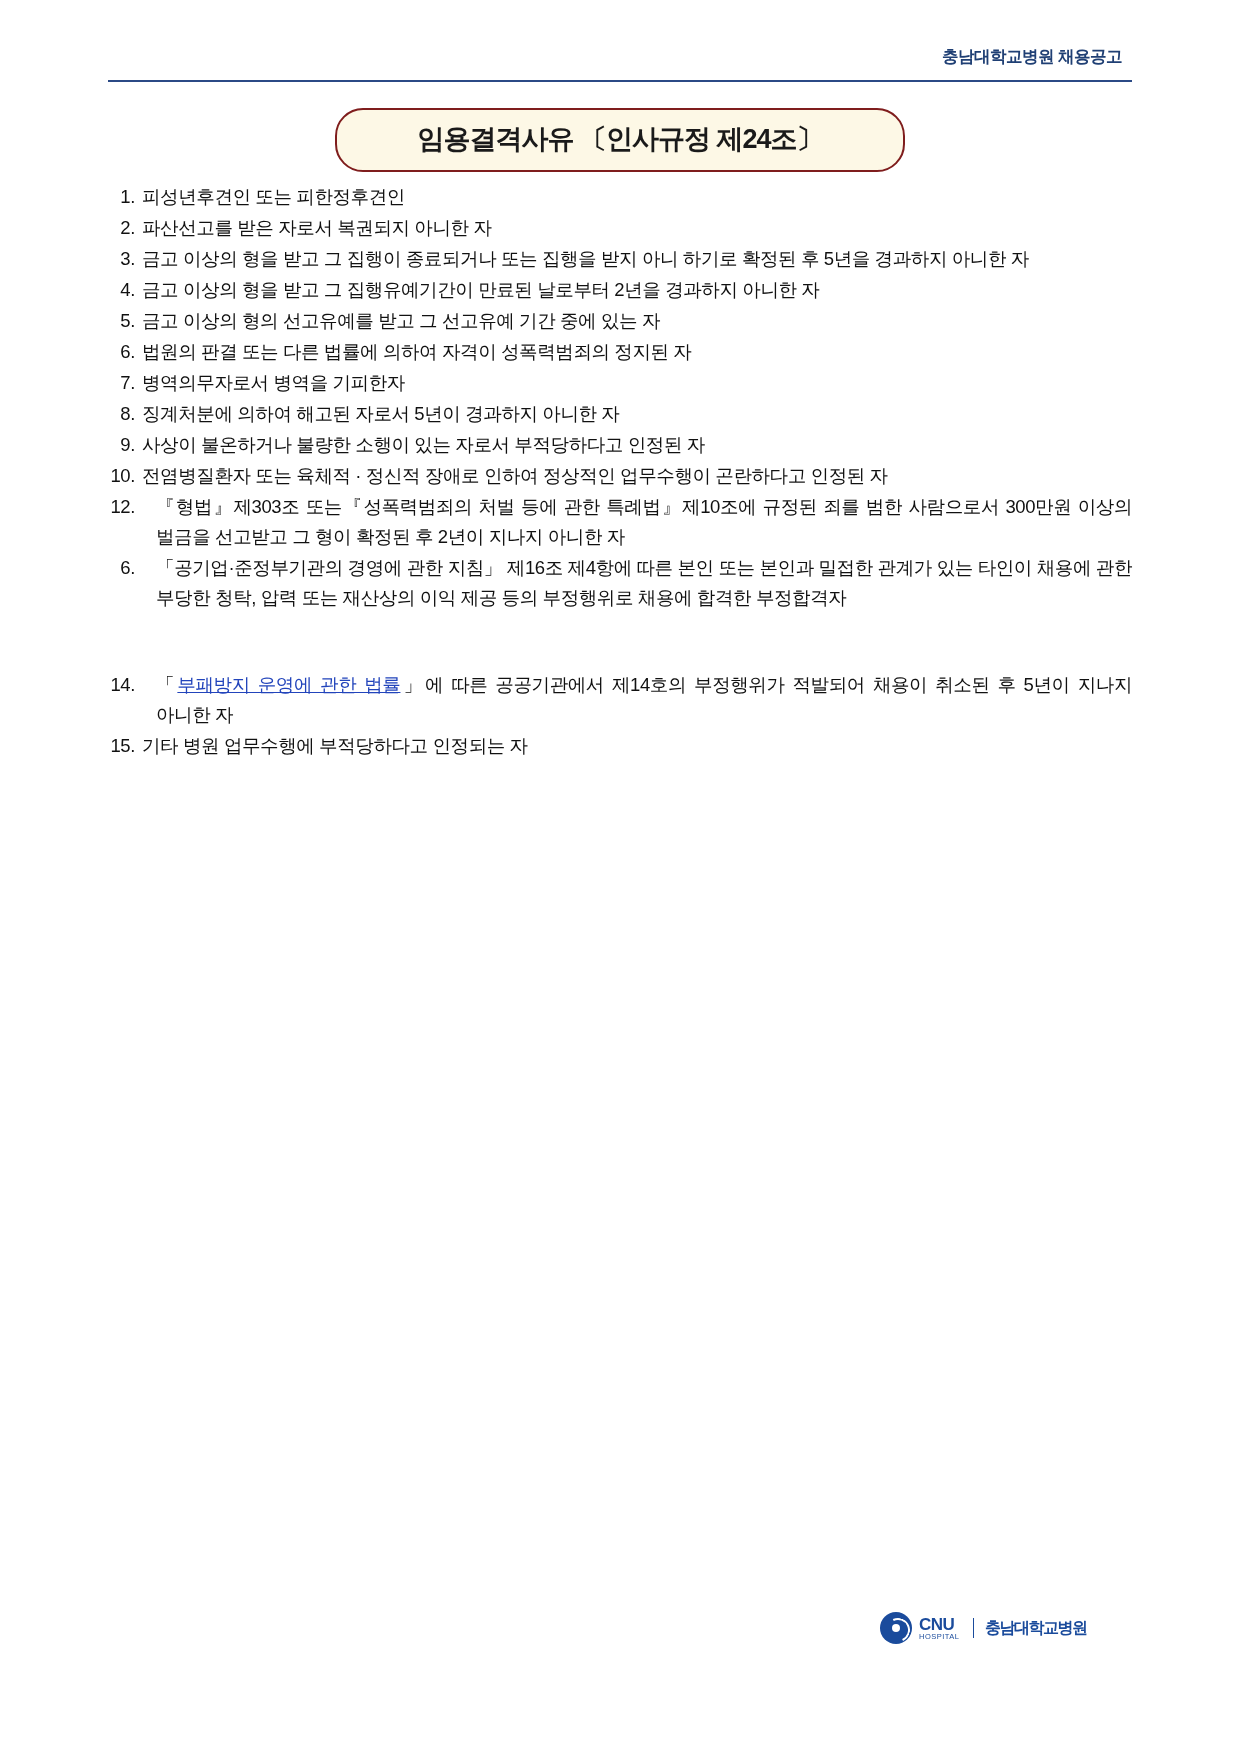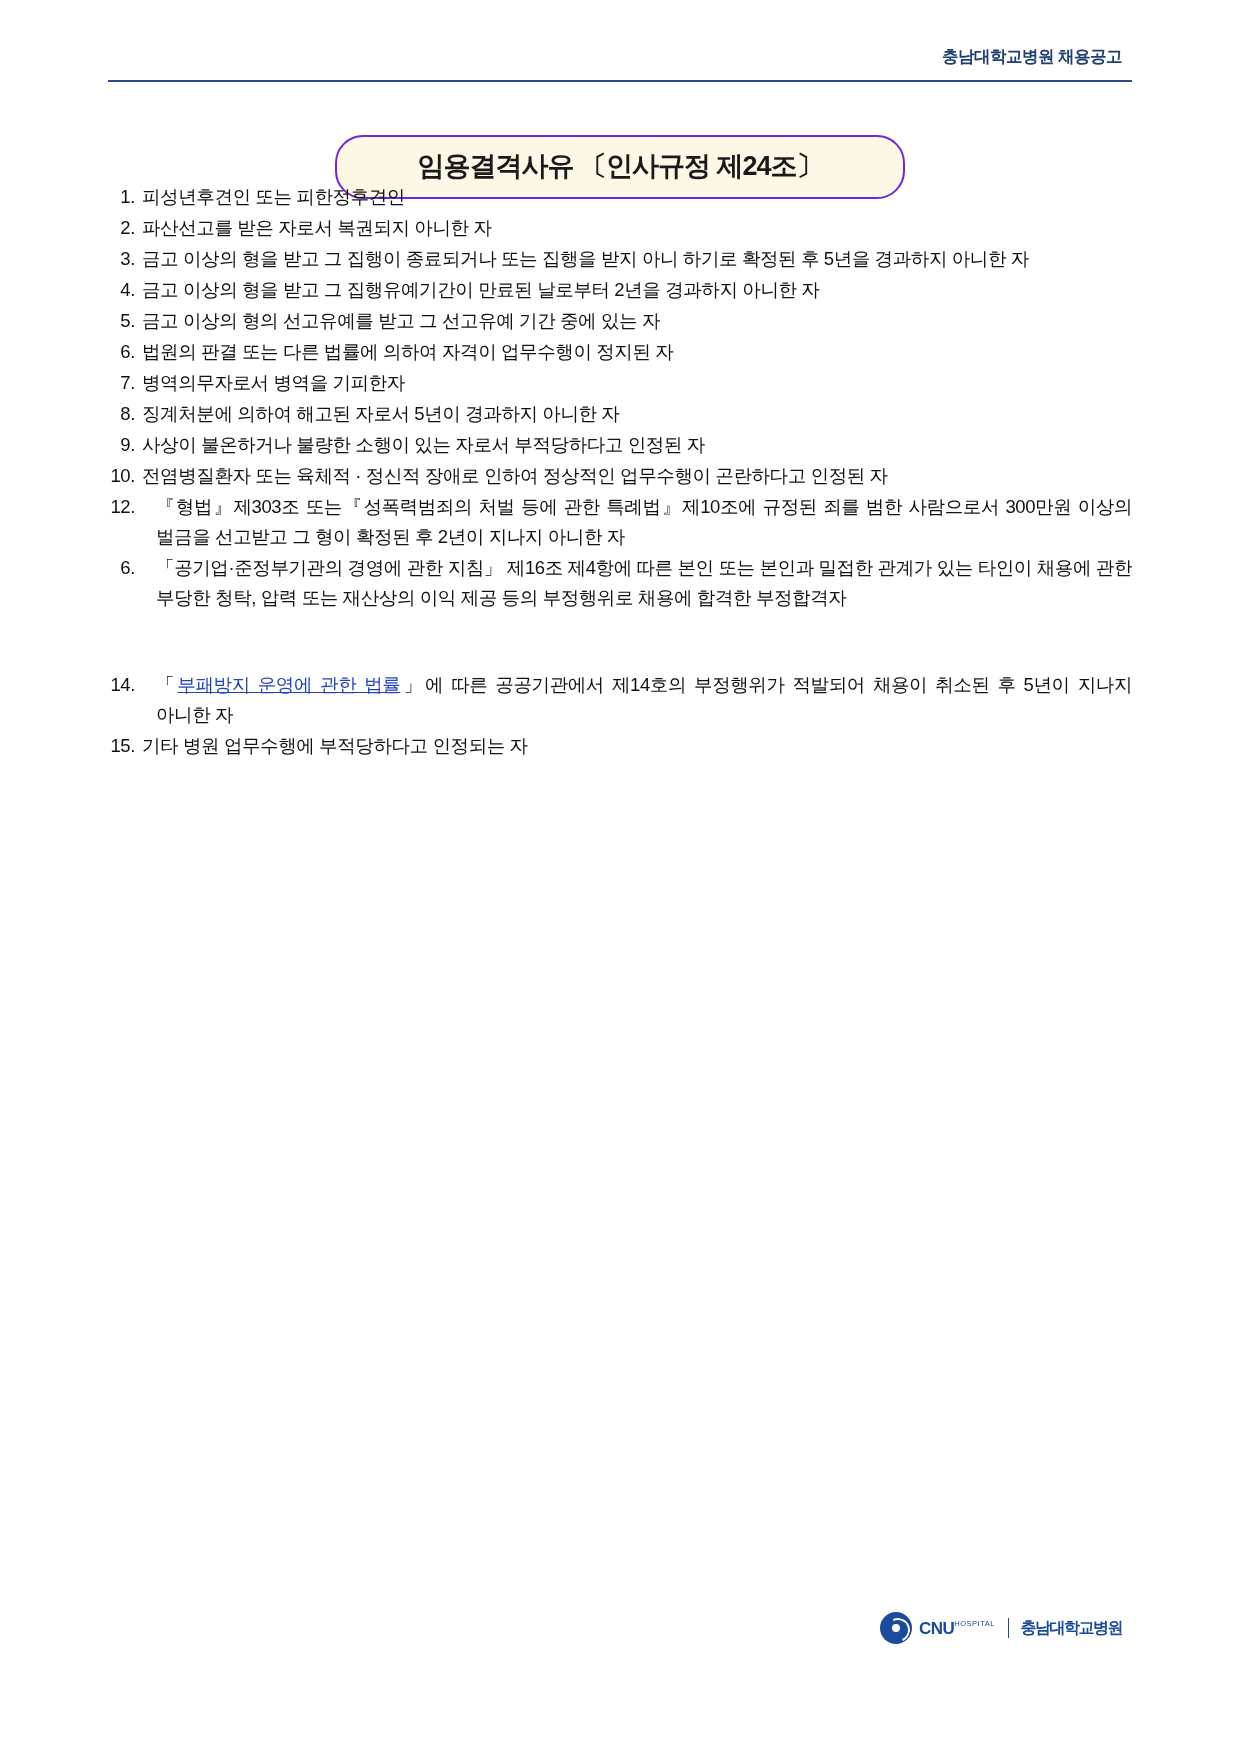--- a/index.html
+++ b/index.html
@@ -50,27 +50,26 @@
   
   .title-wrap {
     position: absolute;
     top: 108px;
     left: 0;
     width: 1240px;
     display: flex;
     justify-content: center;
   }
   .title-pill {
-    border: 2px solid #6d28d9;
+    border: 2px solid #7f1d1d;
     border-radius: 28px;
     background: #fdf8e6;
     padding: 11px 46px 13px;
     min-width: 570px;
     text-align: center;
-    margin-top: 27px;
   }
   .title-text {
     font-size: 27px;
     font-weight: bold;
     color: #1a1a1a;
     letter-spacing: -1px;
   }
 
   
   .content {
@@ -147,21 +146,21 @@
   .logo-mark::after {
     content: "";
     position: absolute;
     left: 12px; top: 12px;
     width: 8px; height: 8px;
     border-radius: 50%;
     background: #ffffff;
   }
   .logo-cnu {
     display: flex;
-    flex-direction: row;
+    flex-direction: column;
     line-height: 1;
     margin-right: 2px;
   }
   .logo-cnu .big {
     font-size: 17px;
     font-weight: bold;
     color: #1a4b9c;
     letter-spacing: -0.5px;
   }
   .logo-cnu .small {
@@ -221,21 +220,21 @@
       <span class="body">금고 이상의 형을 받고 그 집행유예기간이 만료된 날로부터 2년을 경과하지 아니한 자</span>
     </div>
 
     <div class="item">
       <span class="num">5.</span>
       <span class="body">금고 이상의 형의 선고유예를 받고 그 선고유예 기간 중에 있는 자</span>
     </div>
 
     <div class="item">
       <span class="num">6.</span>
-      <span class="body">법원의 판결 또는 다른 법률에 의하여 자격이 업무수행이 정지된 자</span>
+      <span class="body">법원의 판결 또는 다른 법률에 의하여 자격이 성폭력범죄의 정지된 자</span>
     </div>
 
     <div class="item">
       <span class="num">7.</span>
       <span class="body">병역의무자로서 병역을 기피한자</span>
     </div>
 
     <div class="item">
       <span class="num">8.</span>
       <span class="body">징계처분에 의하여 해고된 자로서 5년이 경과하지 아니한 자</span>

